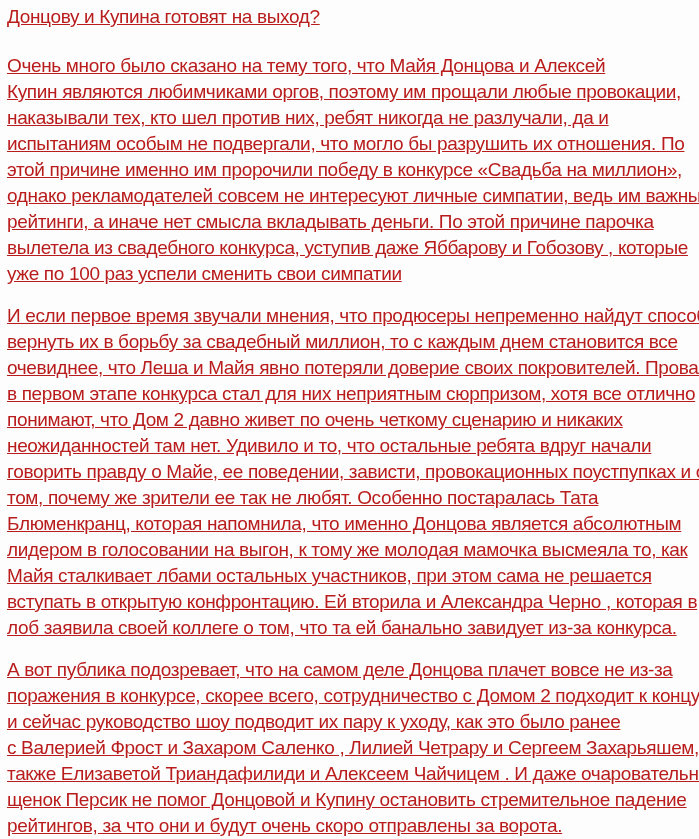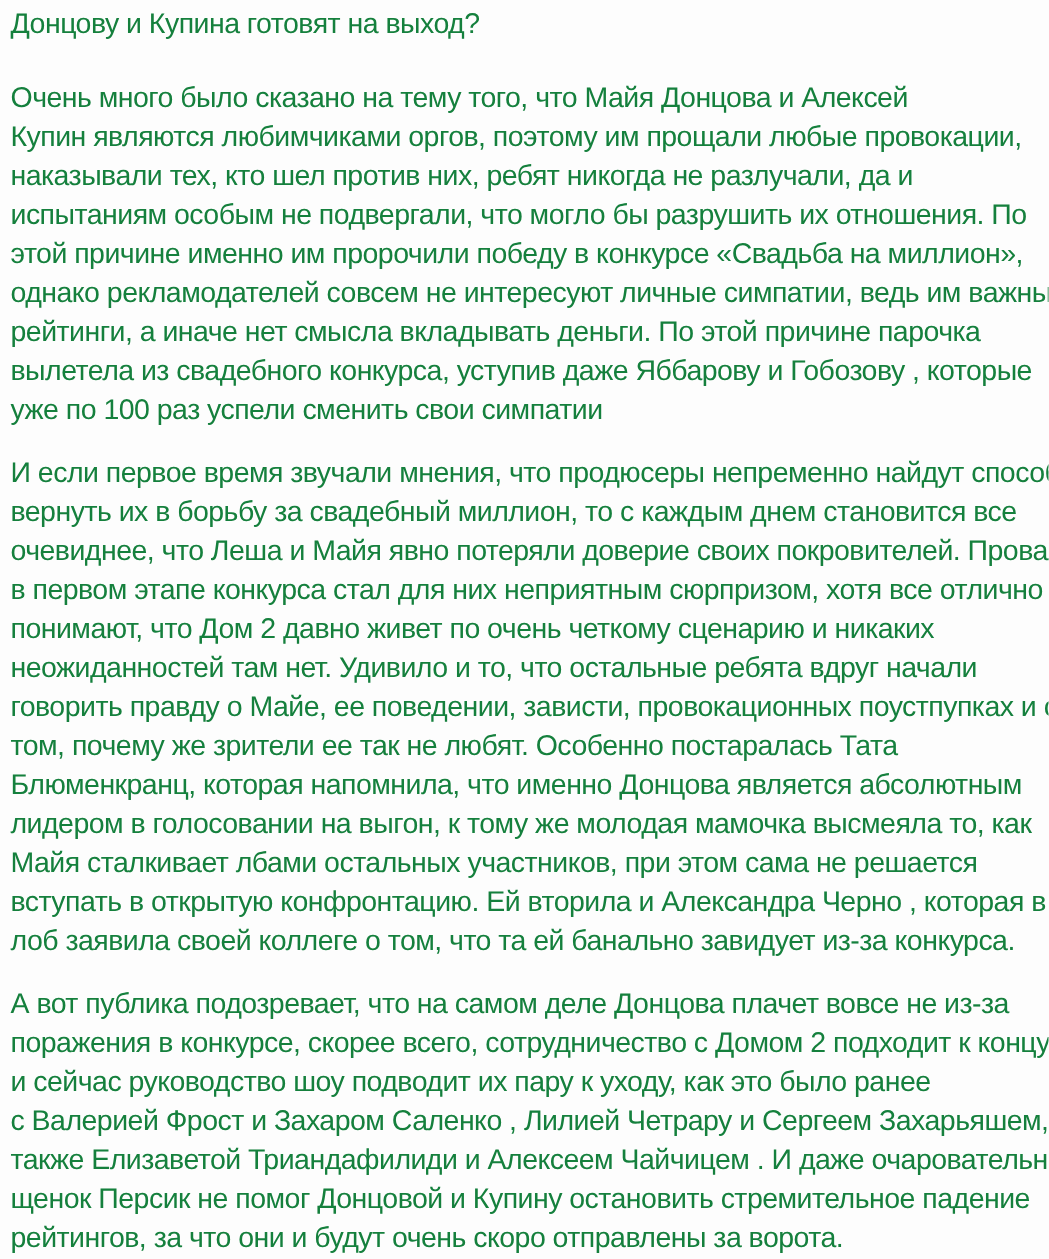--- a/index.html
+++ b/index.html
@@ -28,21 +28,21 @@
     margin: 0 0 16px 0;
     white-space: pre;
   }
   .para:last-child {
     margin-bottom: 0;
   }
 </style>
 </head>
 <body style="background: rgb(253, 253, 253);">
 
-<div class="article" style="color: #15803d;">
+<div class="article" style="color: #b91c1c; text-decoration: underline;">
   <h1 class="title">Донцову и Купина готовят на выход?</h1>
   <div id="article-body">
       <p class="para">Очень много было сказано на тему того, что Майя Донцова и Алексей
 Купин являются любимчиками оргов, поэтому им прощали любые провокации,
 наказывали тех, кто шел против них, ребят никогда не разлучали, да и
 испытаниям особым не подвергали, что могло бы разрушить их отношения. По
 этой причине именно им пророчили победу в конкурсе «Свадьба на миллион»,
 однако рекламодателей совсем не интересуют личные симпатии, ведь им важны
 рейтинги, а иначе нет смысла вкладывать деньги. По этой причине парочка
 вылетела из свадебного конкурса, уступив даже Яббарову и Гобозову , которые

